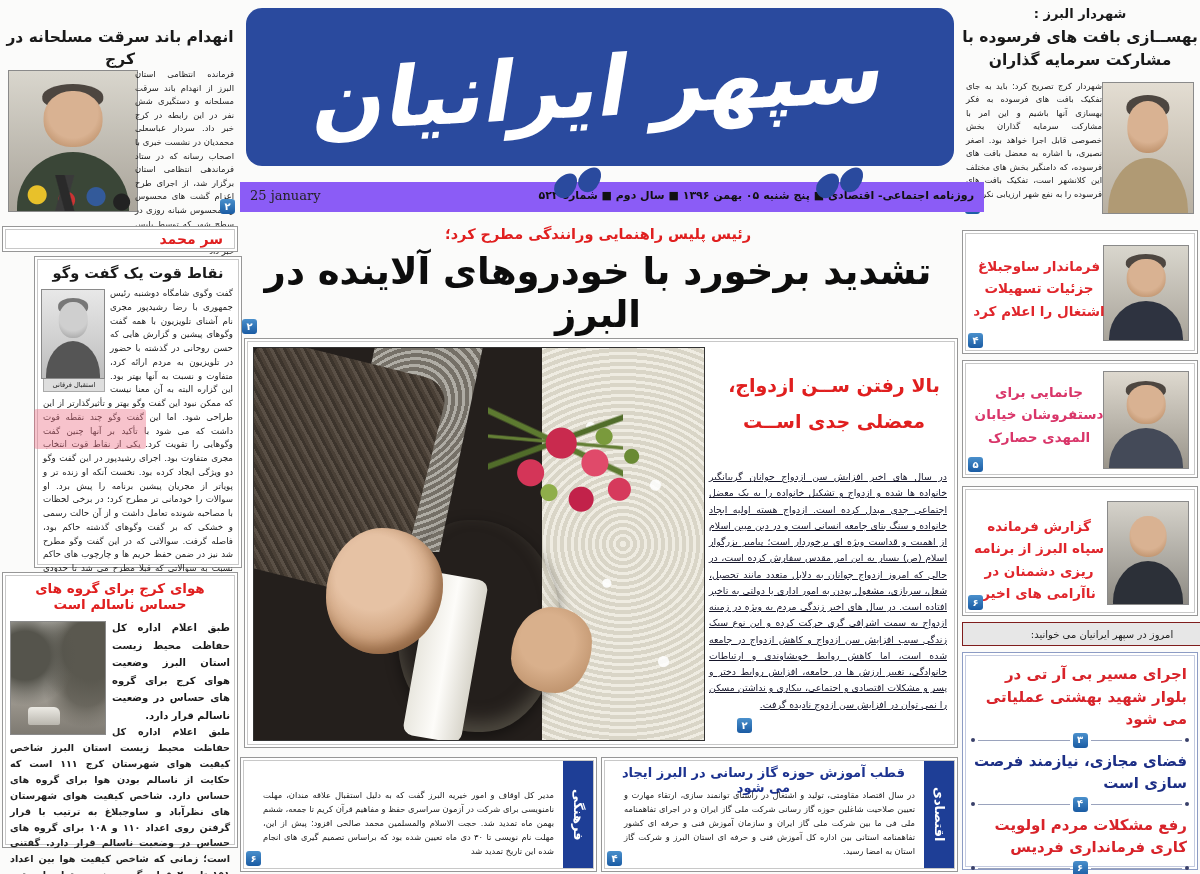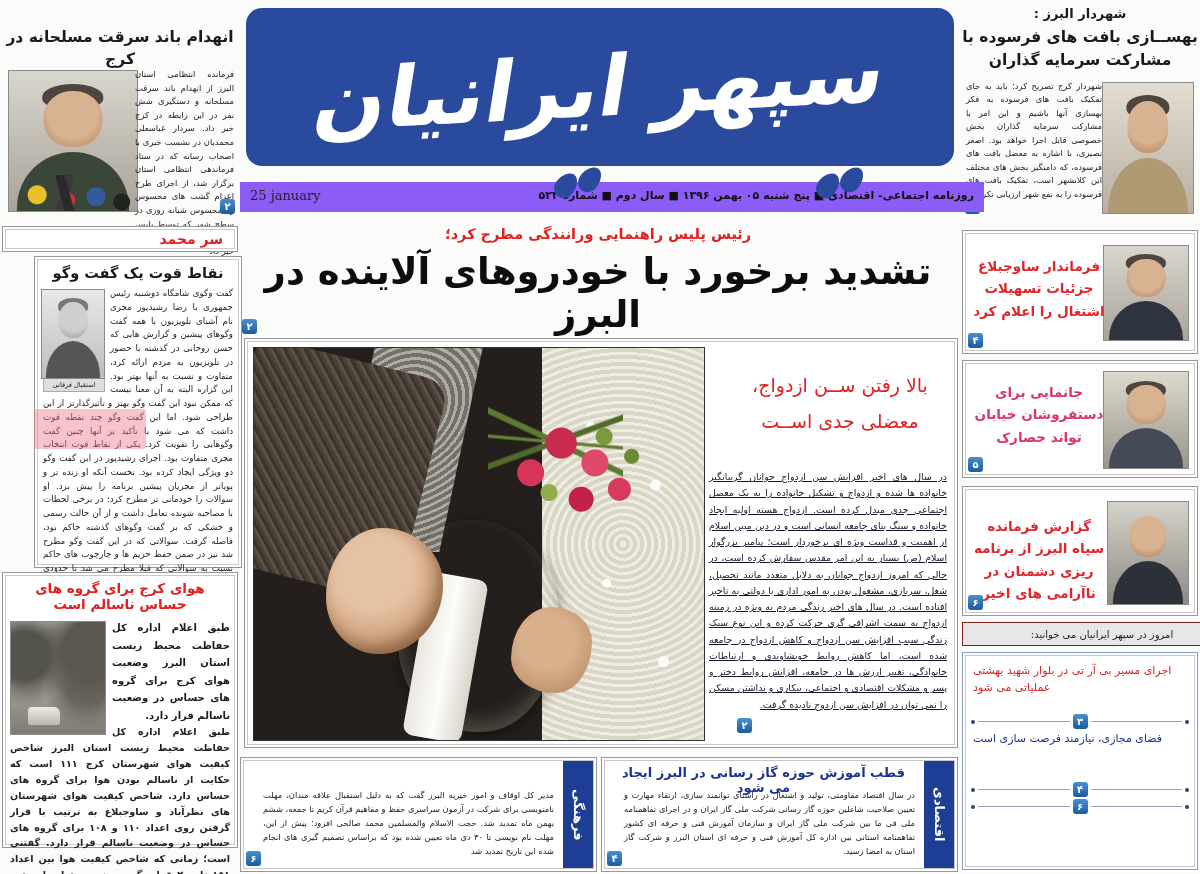--- a/index.html
+++ b/index.html
@@ -123,21 +123,21 @@
                  radial-gradient(circle at 55% 68%,#c2224a 0 12px,transparent 13px),
                  radial-gradient(circle at 80% 62%,#d63a5c 0 11px,transparent 12px),
                  radial-gradient(circle at 34% 64%,#8fae4a 0 8px,transparent 9px),
                  radial-gradient(circle at 70% 30%,#7a9a3c 0 8px,transparent 9px),
                  radial-gradient(circle at 88% 42%,#6a8a34 0 7px,transparent 8px);}
   .w-stems{position:absolute;left:52%;top:4%;width:30%;height:40%;
       background:linear-gradient(25deg,transparent 48%,#5d7a30 49% 51%,transparent 52%),
                  linear-gradient(-20deg,transparent 48%,#516c2a 49% 51%,transparent 52%),
                  linear-gradient(5deg,transparent 48.5%,#647f35 49.5% 50.5%,transparent 51.5%);}
   .m-col{right:10px;top:12px;width:238px;height:382px;}
-  .m-headline{top:16px;left:12px;width:100%;color:#e01f1f;font-size:19px;font-weight:400;line-height:1.9;}
+  .m-headline{top:16px;left:6px;width:100%;color:#e01f1f;font-size:19px;font-weight:700;line-height:1.9;}
   .m-body{top:118px;left:0;width:100%;font-size:9.4px;line-height:1.73;color:#15152a;text-decoration:underline;}
   .m-badge{left:28px;bottom:0;}
 
   
   .bcbox{box-sizing:border-box;height:115px;width:357px;top:757px;}
   .band{position:absolute;right:3px;top:3px;bottom:3px;width:30px;background:#1e3e96;color:#fff;
         display:flex;align-items:center;justify-content:center;font-weight:bold;font-size:13px;
         writing-mode:vertical-rl;letter-spacing:2px;}
   .bc-head{position:absolute;top:7px;left:10px;right:42px;color:#1d3390;font-size:13px;font-weight:900;text-align:center;}
   .bc-body{position:absolute;top:30px;left:22px;right:42px;font-size:8.3px;line-height:1.7;}
@@ -147,21 +147,21 @@
   .rbox{left:962px;width:236px;box-sizing:border-box;}
   .r-photo{position:absolute;right:8px;width:84px;}
   .r-text{position:absolute;left:8px;width:136px;color:#e0262c;font-size:13.5px;font-weight:900;line-height:1.65;text-align:center;}
   .r-badge{left:5px;bottom:5px;}
   .todayhdr{left:962px;top:622px;width:280px;height:24px;background:#e7e7e7;border:1px solid #7f1d1d;
         box-sizing:border-box;display:flex;align-items:center;justify-content:center;font-size:10px;color:#222;}
   .todaybox{left:962px;top:652px;width:236px;height:218px;border:1px solid #8d9cc4;background:#fff;
         box-shadow:inset 0 0 0 2px #fff,inset 0 0 0 3px #c4cbe0;box-sizing:border-box;
         display:flex;flex-direction:column;justify-content:space-between;padding:8px 6px 4px;}
   .t-item{flex:1;display:flex;flex-direction:column;justify-content:space-between;}
-  .t-text{font-size:11px;font-weight:400;text-align:left;line-height:1.5;padding:2px 4px 0;}
+  .t-text{font-size:15px;font-weight:700;text-align:right;line-height:1.5;padding:2px 4px 0;}
   .t-red{color:#d8232a;} .t-navy{color:#1d2f86;}
   .t-div{display:flex;align-items:center;gap:3px;margin:2px 2px 0;}
   .t-line{flex:1;height:1px;background:#9aa3bd;}
   .t-dot{width:4px;height:4px;border-radius:50%;background:#39406a;}
 </style>
 </head>
 <body>
 
 <div class="abs tl">
   <div class="abs tl-headline c rtl">انهدام باند سرقت مسلحانه در کرج</div>
@@ -276,21 +276,21 @@
   <div class="r-text rtl" style="top:24px;">فرماندار ساوجبلاغ جزئیات تسهیلات اشتغال را اعلام کرد</div>
   <div class="abs badge r-badge">۴</div>
 </div>
 
 <div class="abs box rbox" style="top:360px;height:118px;">
   <div class="portrait r-photo" style="top:10px;height:96px;--bg1:#ded9cf;--bg2:#9a958b;">
     <div class="hair"></div>
     <div class="head"></div>
     <div class="body" style="--suit:#444a58"></div>
   </div>
-  <div class="r-text rtl" style="top:20px;color:#d9366a;">جانمایی برای دستفروشان خیابان تواند حصارک</div>
+  <div class="r-text rtl" style="top:20px;color:#d9366a;">جانمایی برای دستفروشان خیابان المهدی حصارک</div>
   <div class="abs badge r-badge">۵</div>
 </div>
 
 <div class="abs box rbox" style="top:486px;height:130px;">
   <div class="portrait r-photo" style="top:14px;height:102px;width:80px;--bg1:#d5d2ca;--bg2:#8e8b84;">
     <div class="head"></div>
     <div class="body" style="--suit:#2c3038"></div>
   </div>
   <div class="r-text rtl" style="top:28px;">گزارش فرمانده سپاه البرز از برنامه ریزی دشمنان در ناآرامی های اخیر</div>
   <div class="abs badge r-badge">۶</div>
@@ -312,20 +312,21 @@
     <div class="t-text t-navy rtl">فضای مجازی، نیازمند فرصت سازی است</div>
     <div class="t-div">
       <span class="t-dot"></span>
         <span class="t-line"></span>
       <span class="badge">۴</span>
       <span class="t-line"></span>
         <span class="t-dot"></span>
     </div>
   </div>
   <div class="t-item">
+    <div class="t-text t-red rtl">رفع مشکلات مردم اولویت کاری فرمانداری فردیس</div>
     <div class="t-div">
       <span class="t-dot"></span>
         <span class="t-line"></span>
       <span class="badge">۶</span>
       <span class="t-line"></span>
         <span class="t-dot"></span>
     </div>
   </div>
 </div>
 

